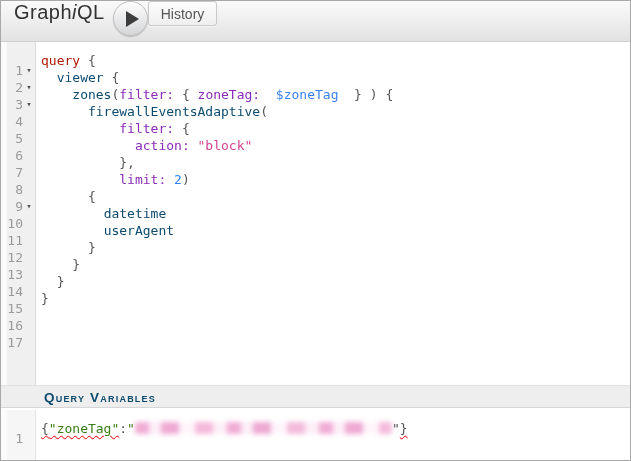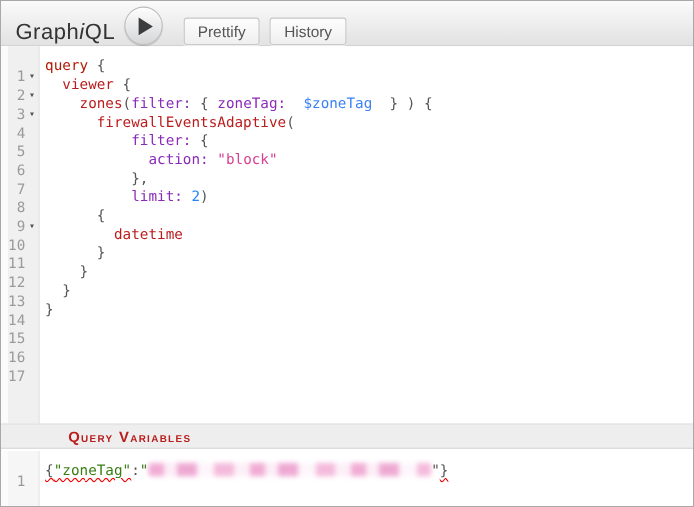--- a/index.html
+++ b/index.html
@@ -7,21 +7,21 @@
     position:relative;width:631px;height:461px;box-sizing:border-box;
     border:1px solid #a8a8a8;background:#fff;overflow:hidden;
     font-family:"Liberation Sans",sans-serif;
   }
   
   .topbar{
     position:absolute;left:0;top:0;width:629px;height:40px;
     background:linear-gradient(#fafafa,#e2e2e2);
     border-bottom:1px solid #cfcfcf;
     box-shadow:0 1px 2px rgba(0,0,0,.08);
-    display:flex;align-items:flex-end;
+    display:flex;align-items:flex-start;
   }
   .logo{font-size:20px;color:#333;margin-left:13px;letter-spacing:.5px;white-space:nowrap;}
   .logo em{font-style:italic;}
   .execute{
     width:35px;height:35px;border-radius:50%;margin-left:8px;padding:0;
     border:1px solid #bdbdbd;cursor:pointer;
     background:linear-gradient(#fefefe,#d5d6d8);
     box-shadow:0 1px 1px rgba(0,0,0,.18), inset 0 1px 0 rgba(255,255,255,.8);
     display:flex;align-items:center;justify-content:center;
   }
@@ -51,56 +51,55 @@
     padding-top:20px;color:#9a9a9a;
   }
   .vgutter{background:linear-gradient(90deg,#fcfcfc 0 6px,#f6f6f6 6px);border-right:1px solid #e3e3e3;}
   .gutter-row{display:flex;height:17px;line-height:17px;}
   .gutter-row .ln{flex:1;text-align:right;font-size:13px;}
   .gutter-row .fold{width:12px;text-align:center;font-size:9px;color:#555;cursor:pointer;line-height:17px;}
   .code{flex:1;padding-top:10px;padding-left:5px;overflow:hidden;}
   .cm-line{height:17px;line-height:17px;white-space:pre;}
   
   .tok-kw{color:#B11A04}
-  .tok-prop{color:#b91c1c}
+  .tok-prop{color:#0c4a6e}
   .tok-attr{color:#8B2BB9}
   .tok-var{color:#3b82f6}
   .tok-str{color:#D64292}
   .tok-num{color:#2882F9}
   .tok-punc{color:#555}
   .tok-key{color:#397D13}
   .err{text-decoration:underline;text-decoration-style:wavy;text-decoration-color:#e00;text-decoration-thickness:1px;text-underline-offset:2px;}
   .redacted{
     display:inline-block;height:12px;vertical-align:-1px;border-radius:3px;
     background:repeating-linear-gradient(90deg,
       rgba(232,116,184,.60) 0 14px, rgba(247,205,230,.35) 14px 26px,
       rgba(224,98,174,.55) 26px 44px, rgba(250,224,241,.30) 44px 60px,
       rgba(236,130,190,.55) 60px 78px, rgba(248,210,232,.35) 78px 92px);
     filter:blur(2.5px);
   }
   
   .varheader{
     position:absolute;left:0;top:384px;width:629px;height:23px;box-sizing:content-box;
     background:#eee;border-top:1px solid #e0e0e0;border-bottom:1px solid #d6d6d6;
-    color:#b91c1c;font-weight:bold;font-size:13.5px;letter-spacing:1.2px;
-    font-variant:small-caps;line-height:23px;padding-left:61px;box-sizing:border-box;
+    color:#0c4a6e;font-weight:bold;font-size:13.5px;letter-spacing:1.2px;
+    font-variant:small-caps;line-height:23px;padding-left:43px;box-sizing:border-box;
     user-select:none;cursor:row-resize;
   }
 </style>
 </head>
 <body>
 
 <div class="app">
 
   <div class="topbar">
     <div class="logo"><span>Graph</span><em>i</em><span>QL</span></div>
     <button class="execute">
       <span class="play"></span>
     </button>
-    <button class="tbtn first">Prettify</button>
     <button class="tbtn">History</button>
   </div>
 
   <div class="editor qeditor">
     <div class="gutter" id="q-gutter">
         <div class="gutter-row">
           <span class="ln">1</span>
           <span class="fold">▾</span>
         </div>
         <div class="gutter-row">
@@ -172,20 +171,21 @@
         <div class="cm-line"><span class="tok-kw">query</span><span class="tok-punc"> {</span></div>
         <div class="cm-line"><span class="tok-punc">  </span><span class="tok-prop">viewer</span><span class="tok-punc"> {</span></div>
         <div class="cm-line"><span class="tok-punc">    </span><span class="tok-prop">zones</span><span class="tok-punc">(</span><span class="tok-attr">filter:</span><span class="tok-punc"> { </span><span class="tok-attr">zoneTag:</span><span class="tok-punc">  </span><span class="tok-var">$zoneTag</span><span class="tok-punc">  } ) {</span></div>
         <div class="cm-line"><span class="tok-punc">      </span><span class="tok-prop">firewallEventsAdaptive</span><span class="tok-punc">(</span></div>
         <div class="cm-line"><span class="tok-punc">          </span><span class="tok-attr">filter:</span><span class="tok-punc"> {</span></div>
         <div class="cm-line"><span class="tok-punc">            </span><span class="tok-attr">action:</span><span class="tok-punc"> </span><span class="tok-str">"block"</span></div>
         <div class="cm-line"><span class="tok-punc">          },</span></div>
         <div class="cm-line"><span class="tok-punc">          </span><span class="tok-attr">limit:</span><span class="tok-punc"> </span><span class="tok-num">2</span><span class="tok-punc">)</span></div>
         <div class="cm-line"><span class="tok-punc">      {</span></div>
         <div class="cm-line"><span class="tok-punc">        </span><span class="tok-prop">datetime</span></div>
+        <div class="cm-line"><span class="tok-punc">        </span><span class="tok-prop">userAgent</span></div>
         <div class="cm-line"><span class="tok-punc">      }</span></div>
         <div class="cm-line"><span class="tok-punc">    }</span></div>
         <div class="cm-line"><span class="tok-punc">  }</span></div>
         <div class="cm-line"><span class="tok-punc">}</span></div>
       </div>
   </div>
 
   <div class="varheader">
     <span>Query Variables</span>
   </div>

